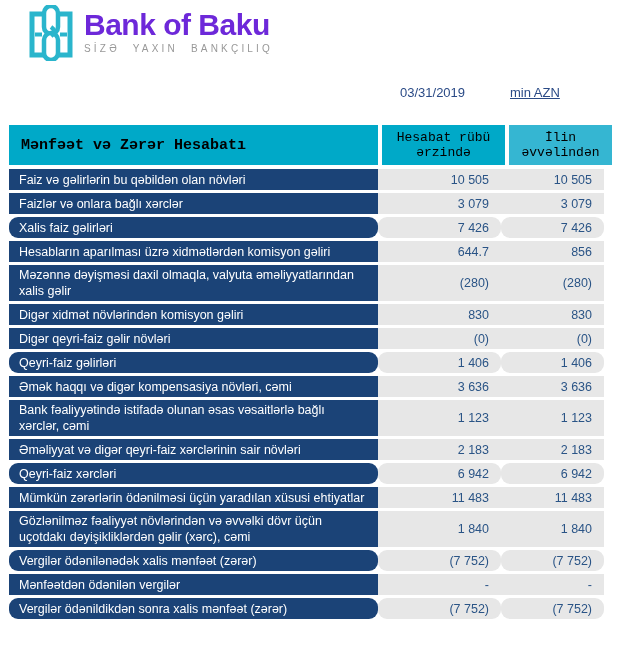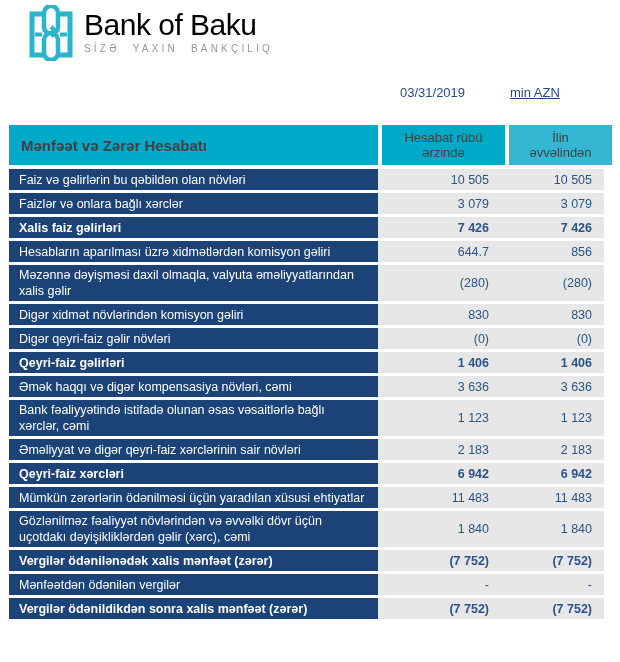--- a/index.html
+++ b/index.html
@@ -17,22 +17,22 @@
   .brand {
     display: flex;
     align-items: flex-start;
     margin: 5px 0 0 28px;
     height: 56px;
   }
   .logo-icon { width: 46px; height: 56px; flex: 0 0 auto; }
   .logo-text { margin-left: 10px; padding-top: 4px; }
   .brand-name {
     font-size: 30px;
-    font-weight: normal;
-    color: #000000;
+    font-weight: bold;
+    color: #6d28d9;
     letter-spacing: -0.5px;
     line-height: 32px;
   }
   .brand-tagline {
     margin-top: 2px;
     font-size: 10px;
     color: #989898;
     letter-spacing: 3.2px;
     word-spacing: 7px;
     white-space: nowrap;
@@ -53,23 +53,24 @@
   
   .pnl { margin: 24px 0 0 9px; width: 603px; }
   .grid-row {
     display: grid;
     grid-template-columns: 369px 123px 103px;
     column-gap: 4px;
   }
   .thead { margin-bottom: 4px; }
   .th {
     min-height: 40px;
-    color: #404040;
+    color: #000000;
     display: flex;
     align-items: center;
+    font-family: Liberation Mono, monospace;
   }
   .th.title {
     background: #00A9C8;
     font-size: 15px;
     font-weight: bold;
     padding-left: 12px;
   }
   .th.colh {
     background: #00A9C8;
     font-size: 13px;
@@ -92,21 +93,21 @@
   }
   .cell.value {
     background: #E7E7E7;
     color: #2A5486;
     display: flex;
     align-items: center;
     justify-content: flex-end;
     padding: 2px 12px 2px 13px;
     white-space: nowrap;
   }
-  .row.bold .cell { font-weight: bold; }
+  .row.bold .cell { font-weight: normal; border-radius: 9px; }
 </style>
 </head>
 <body>
 
 <div class="page">
 
   <header class="brand">
     <svg class="logo-icon" viewBox="0 0 46 56" aria-hidden="true">
       <rect x="4" y="9" width="38" height="41" fill="none" stroke="#2AB5CC" stroke-width="5"></rect>
       <line x1="7" y1="29.5" x2="14" y2="29.5" stroke="#2AB5CC" stroke-width="4"></line>

